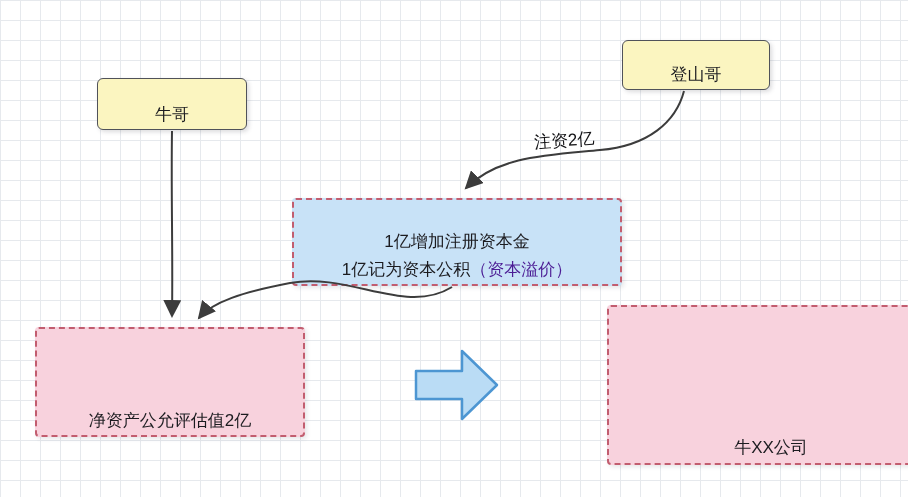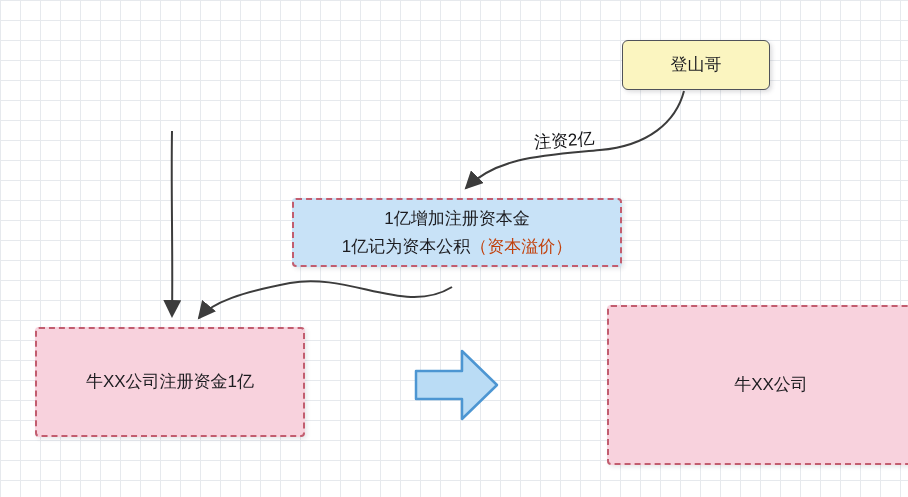--- a/index.html
+++ b/index.html
@@ -13,48 +13,48 @@
     background-image:
       linear-gradient(#e6e9ed 1px, transparent 1px),
       linear-gradient(90deg, #e6e9ed 1px, transparent 1px);
     background-size: 20px 20px;
     overflow: hidden;
   }
 
   .shape {
     position: absolute;
     display: flex; flex-direction: column;
-    align-items: center; justify-content: center;
+    align-items: center; justify-content: flex-end;
     text-align: center;
     font-size: 17px; font-weight: 500; color: #1c1c20;
     z-index: 2;
   }
   .solid {
     background: #fbf5c0;
     border: 1px solid #50525a;
     border-radius: 6px;
     box-shadow: 2px 2px 4px rgba(60,60,70,0.18);
   }
   .dashed {
     border: 2px dashed #c25d6f;
     border-radius: 4px;
     box-shadow: 2px 2px 4px rgba(60,60,70,0.12);
   }
   .blue { background: #c8e2f7; }
   .pink { background: #f8d2dd; }
 
   #node-niuge       { left: 97px;  top: 78px;  width: 150px; height: 52px; }
   #node-dengshange  { left: 622px; top: 40px;  width: 148px; height: 50px; }
-  #node-capital     { left: 292px; top: 198px; width: 330px; height: 69px; }
+  #node-capital     { left: 292px; top: 198px; width: 330px; height: 88px; }
   #node-before      { left: 35px;  top: 327px; width: 270px; height: 110px; }
   #node-after       { left: 607px; top: 305px; width: 328px; height: 160px; }
 
   .line { line-height: 28px; white-space: nowrap; }
   #node-after .line { line-height: 30px; }
-  .highlight { color: #c2410c; }
+  .highlight { color: #4c1d95; }
 
   .connectors {
     position: absolute; left: 0; top: 0;
     width: 908px; height: 497px;
     z-index: 3;
   }
 
   .edge-label {
     position: absolute;
     left: 534px; top: 129px;
@@ -78,34 +78,37 @@
 
     <path d="M 172 131 C 171 190, 173 255, 172 316" fill="none" stroke="#3c3c3c" stroke-width="2" marker-end="url(#arrowhead)"></path>
 
     <path d="M 684 91 C 676 122, 648 146, 600 150 C 548 155, 498 156, 466 188" fill="none" stroke="#3c3c3c" stroke-width="2" marker-end="url(#arrowhead)"></path>
 
     <path d="M 452 287 C 405 316, 350 272, 290 283 C 243 292, 212 302, 199 318" fill="none" stroke="#3c3c3c" stroke-width="2" marker-end="url(#arrowhead)"></path>
 
     <polygon points="416,371 462,371 462,351 497,385 462,419 462,399 416,399" fill="#badcf5" stroke="#4d96d2" stroke-width="2.5" stroke-linejoin="round"></polygon>
   </svg>
 
+  <div class="shape solid" id="node-niuge">
+    <span class="line">牛哥</span>
+  </div>
 
   <div class="shape solid" id="node-dengshange">
     <span class="line">登山哥</span>
   </div>
 
   <div class="shape dashed blue" id="node-capital">
     <div class="line">1亿增加注册资本金</div>
     <div class="line">
       <span>1亿记为资本公积</span><span class="highlight">（资本溢价）</span>
     </div>
   </div>
 
   <div class="shape dashed pink" id="node-before">
-    <div class="line">牛XX公司注册资金1亿</div>
+    <div class="line">净资产公允评估值2亿</div>
   </div>
 
   <div class="shape dashed pink" id="node-after">
     <div class="line">牛XX公司</div>
   </div>
 
   <div class="edge-label">注资2亿</div>
 
 </div>
 

